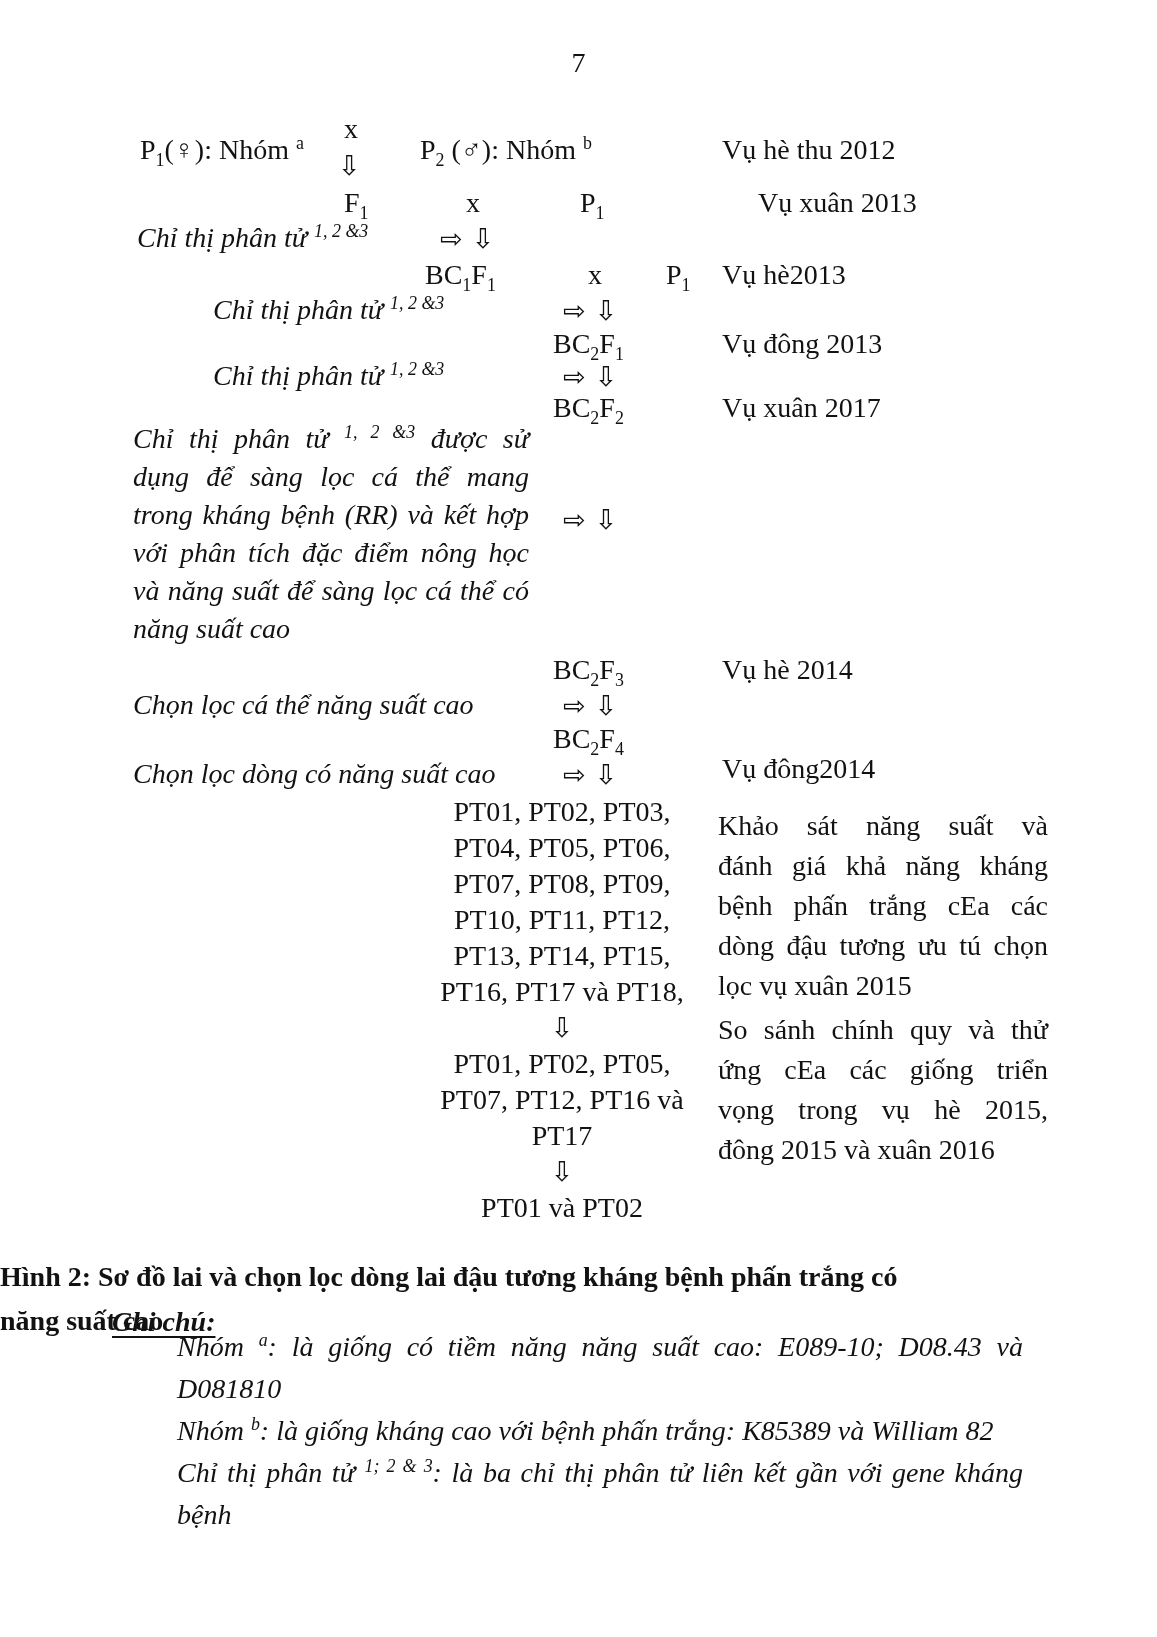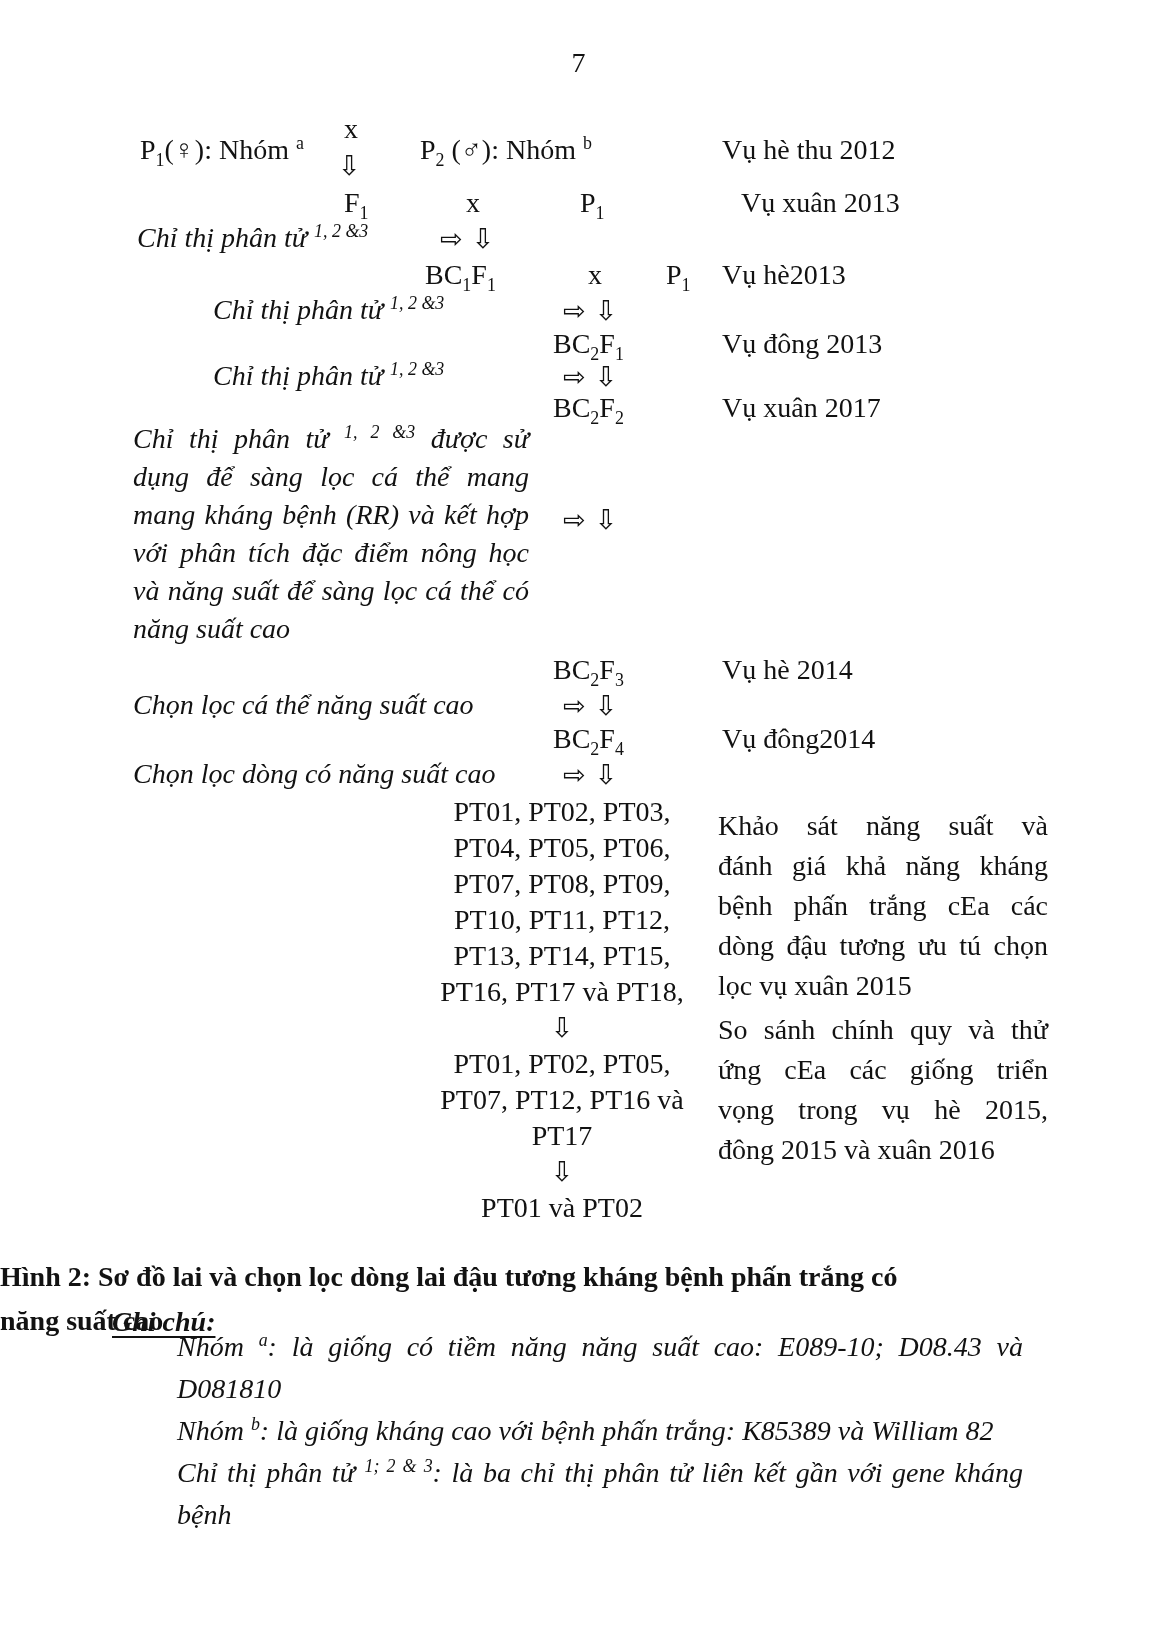--- a/index.html
+++ b/index.html
@@ -56,21 +56,21 @@
 
   <span class="abs" style="left:140px;top:133px;"><span>P</span><sub>1</sub><span>(♀): Nhóm </span><sup>a</sup></span>
   <span class="abs" style="left:344px;top:112px;">x</span>
   <span class="abs arrow" style="left:338px;top:149px;">⇩</span>
   <span class="abs" style="left:420px;top:133px;"><span>P</span><sub>2</sub><span> (♂): Nhóm </span><sup>b</sup></span>
   <span class="abs" style="left:722px;top:133px;">Vụ hè thu 2012</span>
 
   <span class="abs" style="left:344px;top:186px;"><span>F</span><sub>1</sub></span>
   <span class="abs" style="left:466px;top:186px;">x</span>
   <span class="abs" style="left:580px;top:186px;"><span>P</span><sub>1</sub></span>
-  <span class="abs" style="left:741px;top:186px;">Vụ xuân 2013</span>
+  <span class="abs" style="left:758px;top:186px;">Vụ xuân 2013</span>
 
   <span class="abs it" style="left:137px;top:221px;"><span>Chỉ thị phân tử </span><sup>1, 2 &amp;3</sup></span>
   <span class="abs pair" style="left:440px;top:222px;">
     <span class="arrow">⇨</span>
     <span class="arrow">⇩</span>
   </span>
 
   <span class="abs" style="left:425px;top:258px;"><span>BC</span><sub>1</sub><span>F</span><sub>1</sub></span>
   <span class="abs" style="left:588px;top:258px;">x</span>
   <span class="abs" style="left:666px;top:258px;"><span>P</span><sub>1</sub></span>
@@ -90,41 +90,41 @@
     <span class="arrow">⇨</span>
     <span class="arrow">⇩</span>
   </span>
 
   <span class="abs" style="left:553px;top:391px;"><span>BC</span><sub>2</sub><span>F</span><sub>2</sub></span>
   <span class="abs" style="left:722px;top:391px;">Vụ xuân 2017</span>
 
   <div class="abs lp" style="left:133px;top:420px;">
     <div><span>Chỉ thị phân tử </span><sup>1, 2 &amp;3</sup><span> được sử</span></div>
     <div>dụng để sàng lọc cá thể mang</div>
-    <div>mang kháng bệnh (RR) và kết hợp</div>
+    <div>trong kháng bệnh (RR) và kết hợp</div>
     <div>với phân tích đặc điểm nông học</div>
     <div>và năng suất để sàng lọc cá thể có</div>
     <div>năng suất cao</div>
   </div>
   <span class="abs pair" style="left:563px;top:503px;">
     <span class="arrow">⇨</span>
     <span class="arrow">⇩</span>
   </span>
 
   <span class="abs" style="left:553px;top:653px;"><span>BC</span><sub>2</sub><span>F</span><sub>3</sub></span>
   <span class="abs" style="left:722px;top:653px;">Vụ hè 2014</span>
 
   <span class="abs it" style="left:133px;top:688px;">Chọn lọc cá thể năng suất cao</span>
   <span class="abs pair" style="left:563px;top:689px;">
     <span class="arrow">⇨</span>
     <span class="arrow">⇩</span>
   </span>
 
   <span class="abs" style="left:553px;top:722px;"><span>BC</span><sub>2</sub><span>F</span><sub>4</sub></span>
-  <span class="abs" style="left:722px;top:722px;">Vụ đông2014</span>
+  <span class="abs" style="left:722px;top:752px;">Vụ đông2014</span>
 
   <span class="abs it" style="left:133px;top:757px;">Chọn lọc dòng có năng suất cao</span>
   <span class="abs pair" style="left:563px;top:758px;">
     <span class="arrow">⇨</span>
     <span class="arrow">⇩</span>
   </span>
 
   <div class="abs pt" style="left:407px;top:794px;">
     <div>PT01, PT02, PT03,</div>
     <div>PT04, PT05, PT06,</div>

